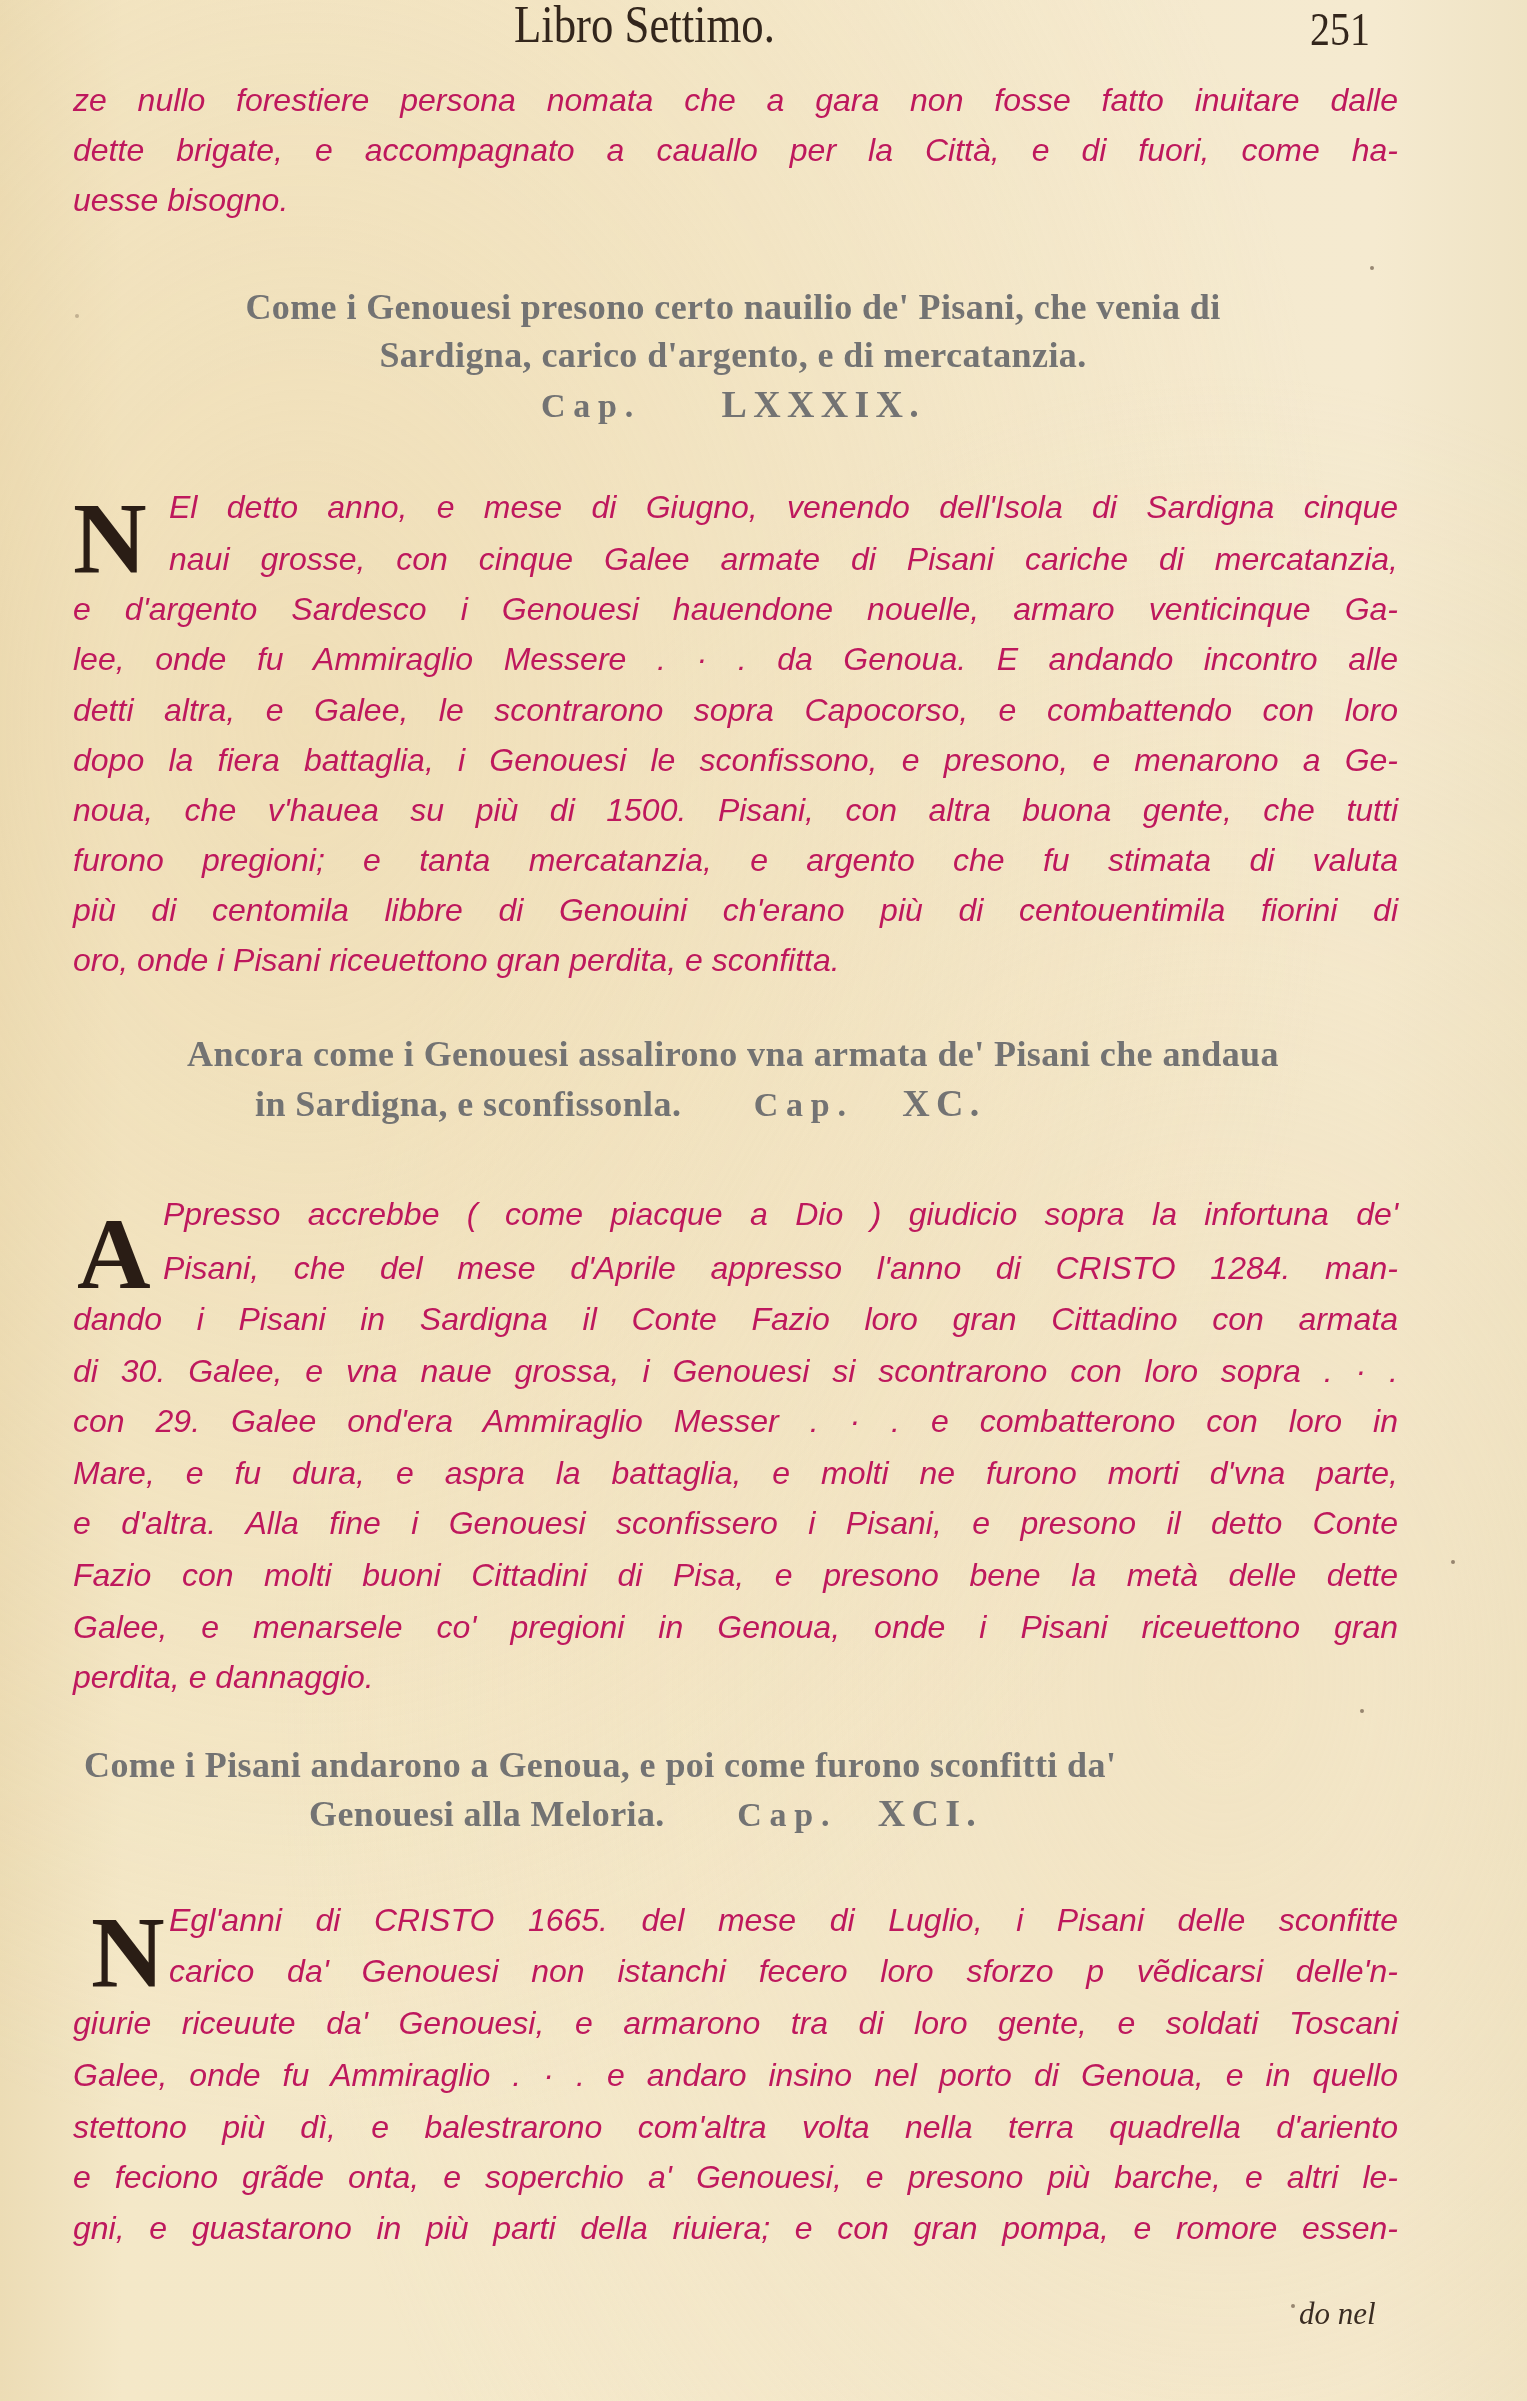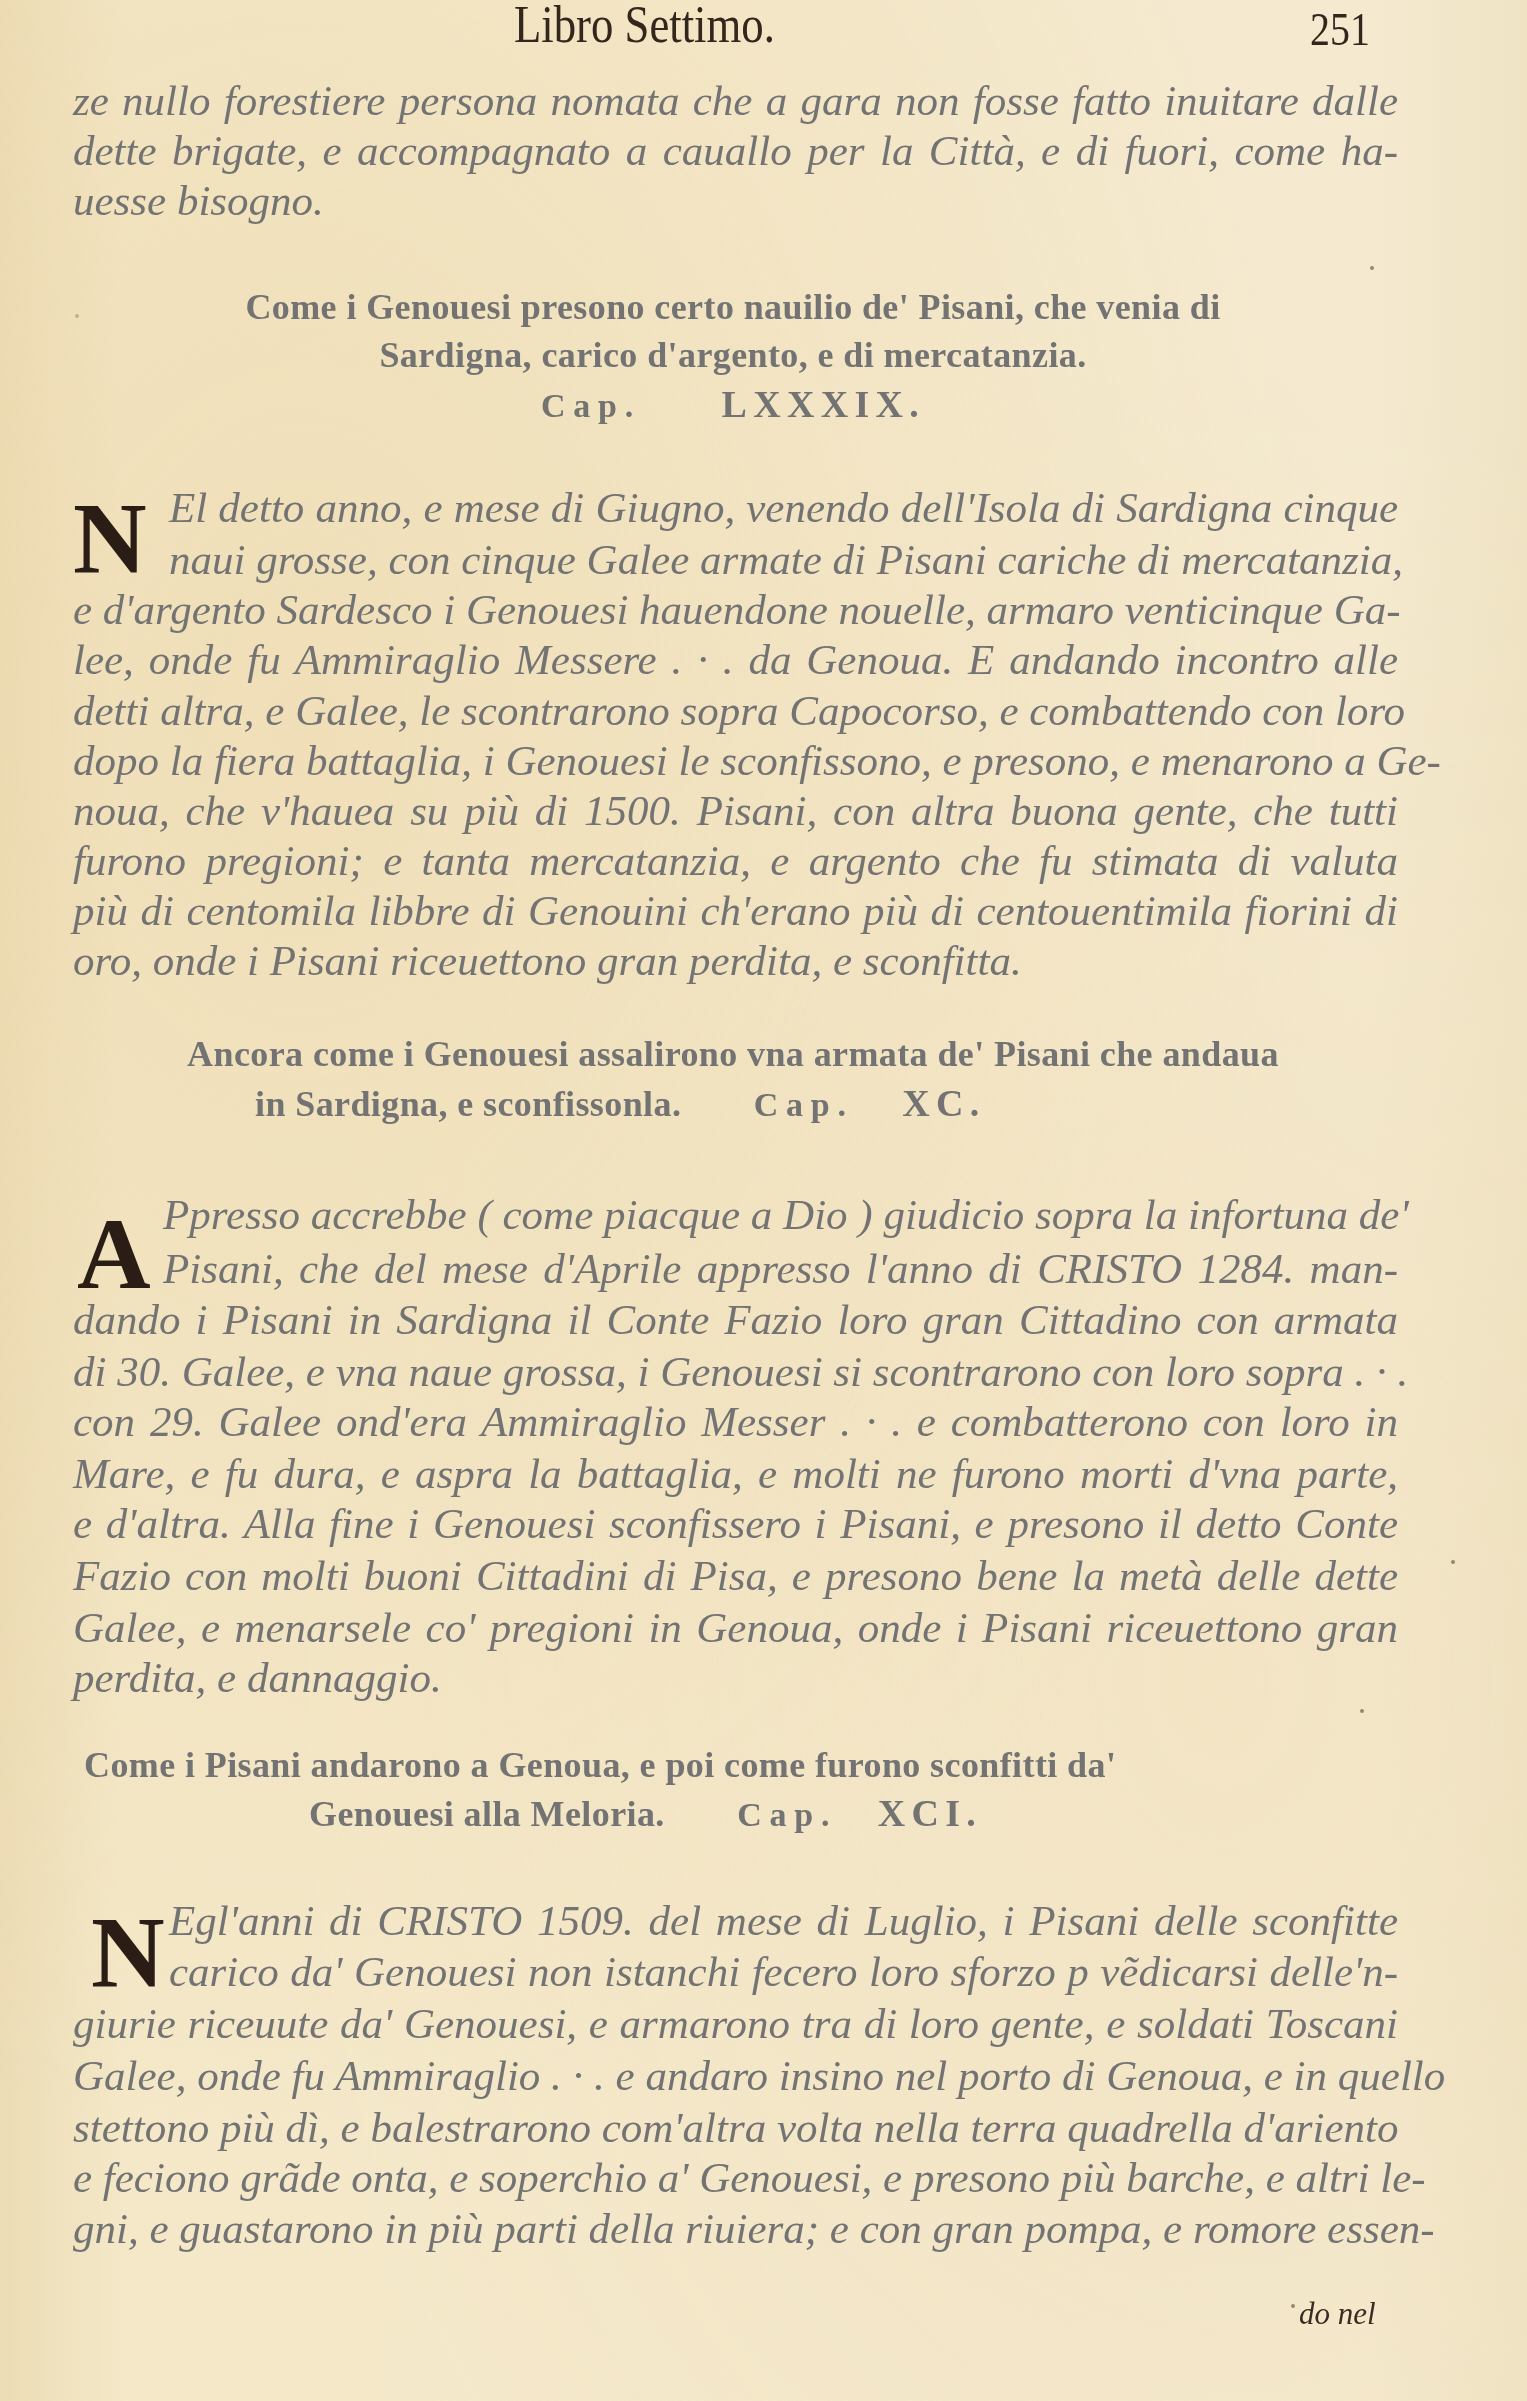--- a/index.html
+++ b/index.html
@@ -25,22 +25,22 @@
   }
   .page-number {
     position:absolute; left:1282px; top:1.6px;
     font-family:"Liberation Serif", serif; font-size:47px; color:#33261c;
     transform:scaleX(0.85); transform-origin:left top;
   }
 
   
   .line {
     position:absolute; left:45px; width:1325px; white-space:nowrap;
-    font-family:Liberation Serif, serif; font-style:italic;
-    font-size:43px; line-height:47px; color:#737373;
+    font-family:Liberation Sans, sans-serif; font-style:italic;
+    font-size:32px; line-height:47px; color:#be185d;
     text-align:justify; text-align-last:justify;
     transform-origin:left top;
   }
   .line.last { text-align-last:left; }
   .line.indent { left:141px; width:1229px; }
 
   
   .heading {
     position:absolute; left:31px; width:1348px; white-space:nowrap;
     font-family:"Liberation Serif", serif; font-style:normal;
@@ -123,21 +123,21 @@
 
   <section>
     <div class="heading" style="top:1742px; text-align:left; left:56px;">Come i Pisani andarono a Genoua, e poi come furono sconfitti da'</div>
     <div class="heading" style="top:1790px; text-align:left; left:281px;">
       <span>Genouesi alla Meloria.</span>
       <span class="cap-label" style="margin-left:63px;">Cap.</span>
       <span class="cap-num" style="margin-left:31px;">XCI.</span>
     </div>
 
     <div class="dropcap" style="left:63px; top:1906px;">N</div>
-    <div class="line indent" style="top: 1897px; text-align: justify;">Egl'anni di CRISTO 1509. del mese di Luglio, i Pisani delle sconfitte</div>
+    <div class="line indent" style="top: 1897px; text-align: justify;">Egl'anni di CRISTO 1665. del mese di Luglio, i Pisani delle sconfitte</div>
     <div class="line indent" style="top: 1948px; text-align: justify;">carico da' Genouesi non istanchi fecero loro sforzo p vẽdicarsi delle'n-</div>
     <div class="line" style="top: 2000px; text-align: justify;">giurie riceuute da' Genouesi, e armarono tra di loro gente, e soldati Toscani</div>
     <div class="line" style="top: 2052px; text-align: justify;">Galee, onde fu Ammiraglio . · . e andaro insino nel porto di Genoua, e in quello</div>
     <div class="line" style="top: 2104px; text-align: justify;">stettono più dì, e balestrarono com'altra volta nella terra quadrella d'ariento</div>
     <div class="line" style="top: 2154px; text-align: justify;">e feciono grãde onta, e soperchio a' Genouesi, e presono più barche, e altri le-</div>
     <div class="line" style="top: 2205px; text-align: justify;">gni, e guastarono in più parti della riuiera; e con gran pompa, e romore essen-</div>
   </section>
 
   <div class="catchword">do nel</div>
 

